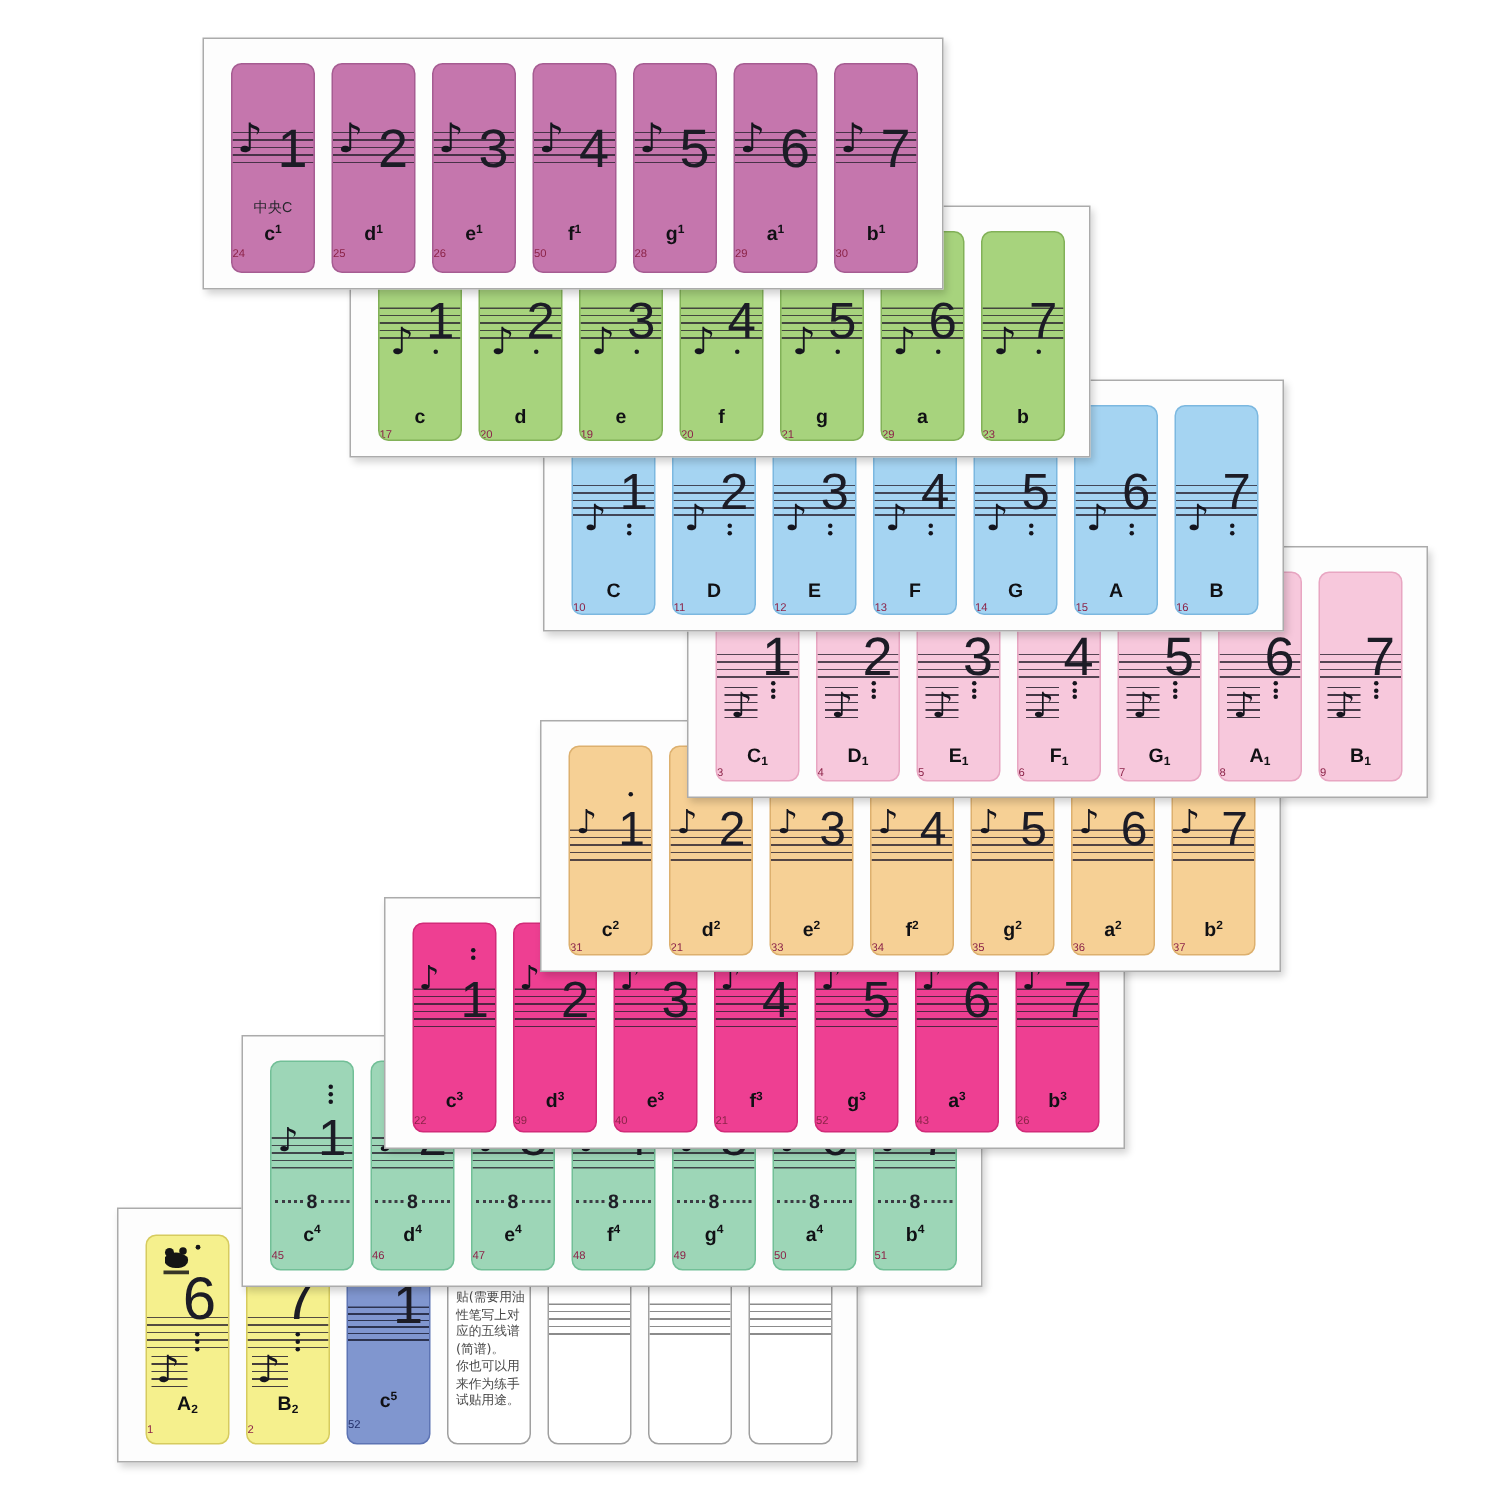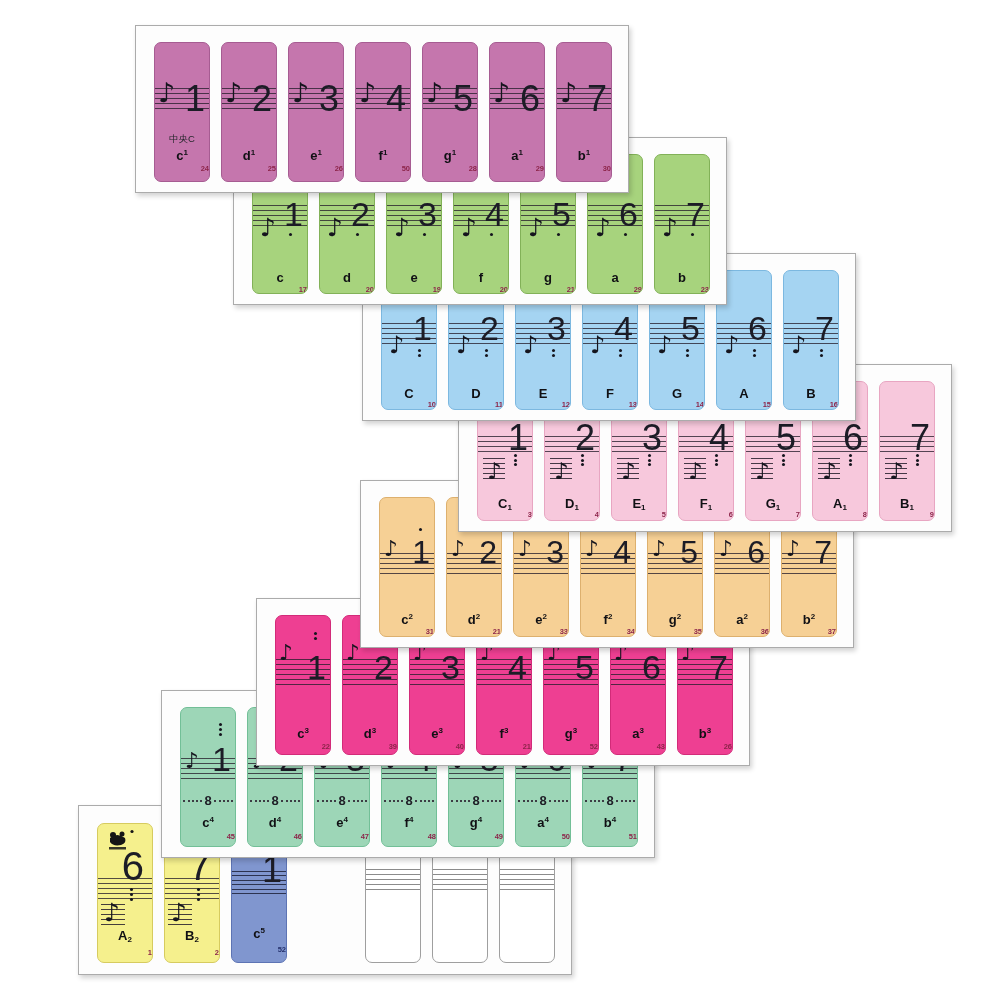--- a/index.html
+++ b/index.html
@@ -26,21 +26,21 @@
   .ledger{position:absolute;width:22px;height:22px;
          background:repeating-linear-gradient(to bottom,rgba(38,30,44,.85) 0 1px,transparent 1px 5px);}
   .num{position:absolute;right:4px;font-size:34px;line-height:1;color:#1c1c26;}
   .note{position:absolute;font-family:"DejaVu Sans",sans-serif;color:#15151e;line-height:1;}
   .dotcol{position:absolute;display:flex;flex-direction:column;gap:2px;align-items:center;}
   .dot{width:3px;height:3px;border-radius:50%;background:#15151e;}
   .label{position:absolute;left:0;right:0;text-align:center;font-weight:bold;
          font-size:13px;line-height:1;color:#101014;}
   .label .sup{font-size:8px;position:relative;top:-5px;}
   .label .sub{font-size:8px;position:relative;top:2px;}
-  .key{position:absolute;left:0;right:0;text-align:right;font-weight:bold;
+  .key{position:absolute;left:0;right:0;text-align:left;font-weight:normal;
        font-size:7.5px;line-height:1;color:#8c2449;}
   .extra{position:absolute;left:0;right:0;text-align:center;font-size:9.5px;
          line-height:1;color:#26262c;}
   .ottava{position:absolute;left:2px;right:2px;display:flex;align-items:center;gap:2px;
           font-weight:bold;font-size:13px;line-height:1;color:#1e1e26;}
   .ottava::before,.ottava::after{content:"";flex:1;border-top:2px dotted #3c3c44;}
   .text{position:absolute;top:36px;left:5px;right:3px;font-size:8.5px;line-height:11.5px;
         color:#4a4a4a;font-family:"DejaVu Sans",sans-serif;}
   .logo{position:absolute;top:5px;left:7px;}
   .dash{position:absolute;background:#232332;}
@@ -672,20 +672,31 @@
         <div class="label"><span class="base">B</span><span class="sub">2</span></div>
         <div class="key">2</div>
       </div>
       <div class="sticker v8b" style="left: 152px; background: rgb(128, 150, 207); border-color: rgb(93, 116, 180);">
         <div class="staff"></div>
         <div class="dash"></div>
         <span class="num">1</span>
         <div class="label"><span class="base">c</span><span class="sup">5</span></div>
         <div class="key">52</div>
       </div>
+      <div class="sticker v8t" style="left: 219px; background: rgb(255, 255, 255); border-color: rgb(159, 159, 159);">
+        <div class="text">
+          <div class="tline">贴(需要用油</div>
+          <div class="tline">性笔写上对</div>
+          <div class="tline">应的五线谱</div>
+          <div class="tline">(简谱)。</div>
+          <div class="tline">你也可以用</div>
+          <div class="tline">来作为练手</div>
+          <div class="tline">试贴用途。</div>
+        </div>
+      </div>
       <div class="sticker v8k" style="left: 286px; background: rgb(255, 255, 255); border-color: rgb(159, 159, 159);">
         <div class="staff"></div>
       </div>
       <div class="sticker v8k" style="left: 353px; background: rgb(255, 255, 255); border-color: rgb(159, 159, 159);">
         <div class="staff"></div>
       </div>
       <div class="sticker v8k" style="left: 420px; background: rgb(255, 255, 255); border-color: rgb(159, 159, 159);">
         <div class="staff"></div>
       </div>
     </section>

